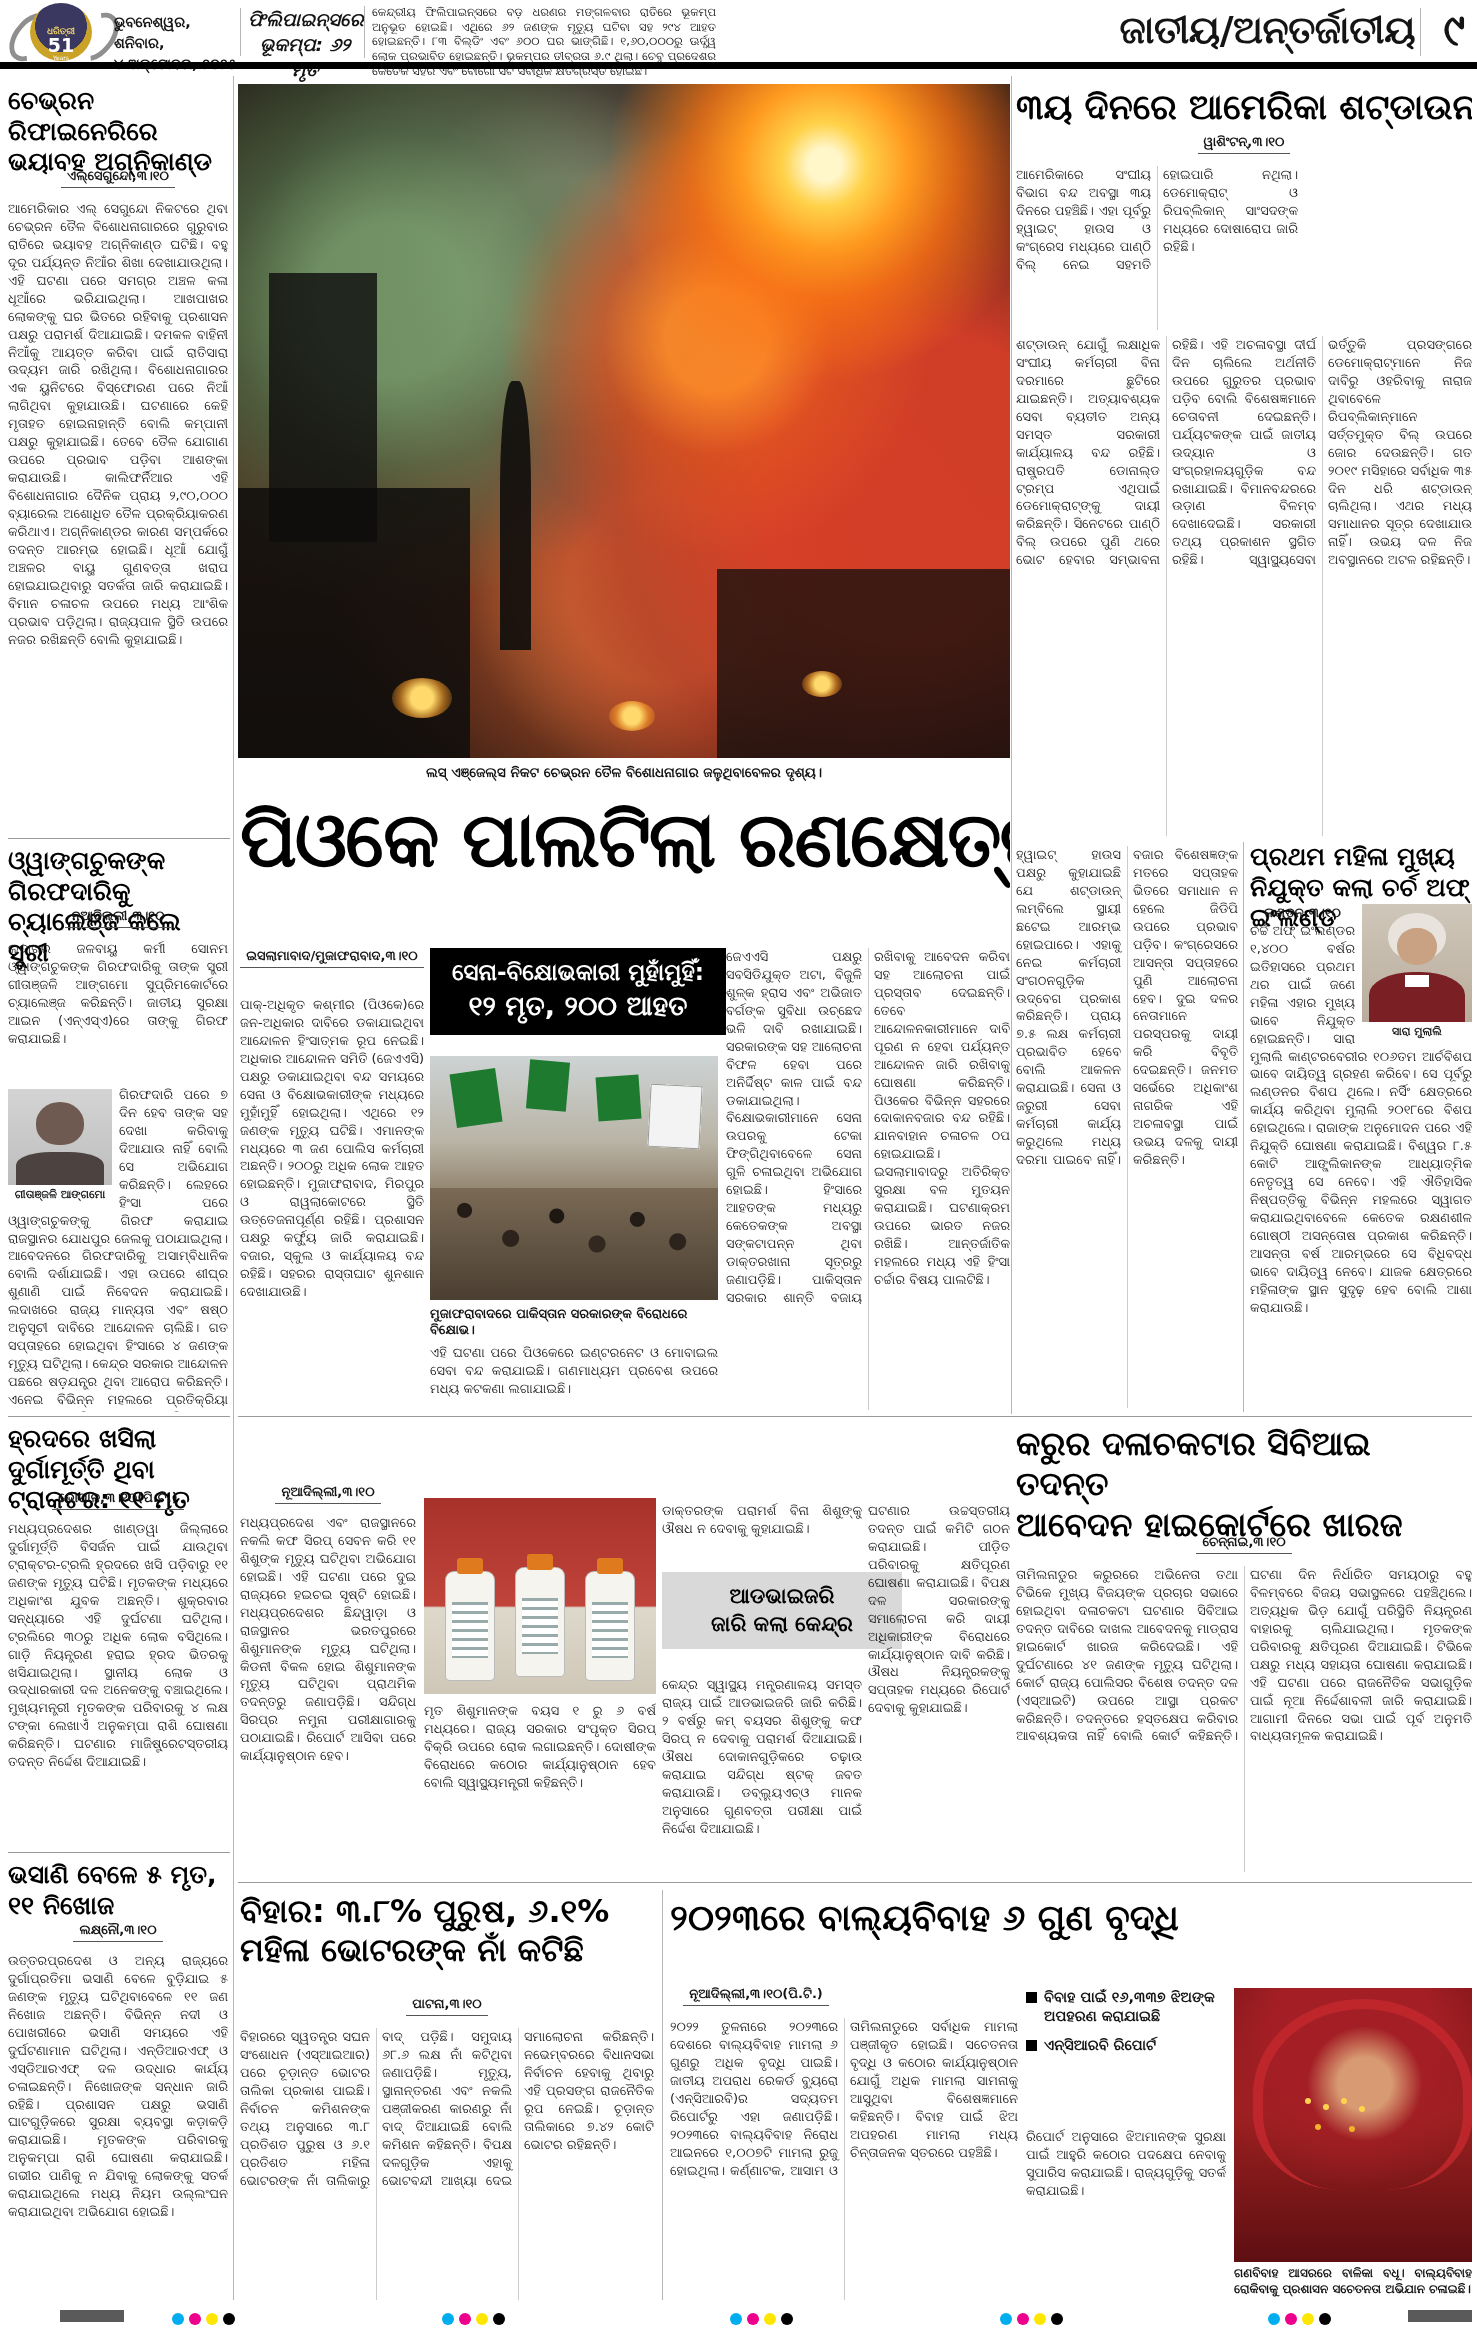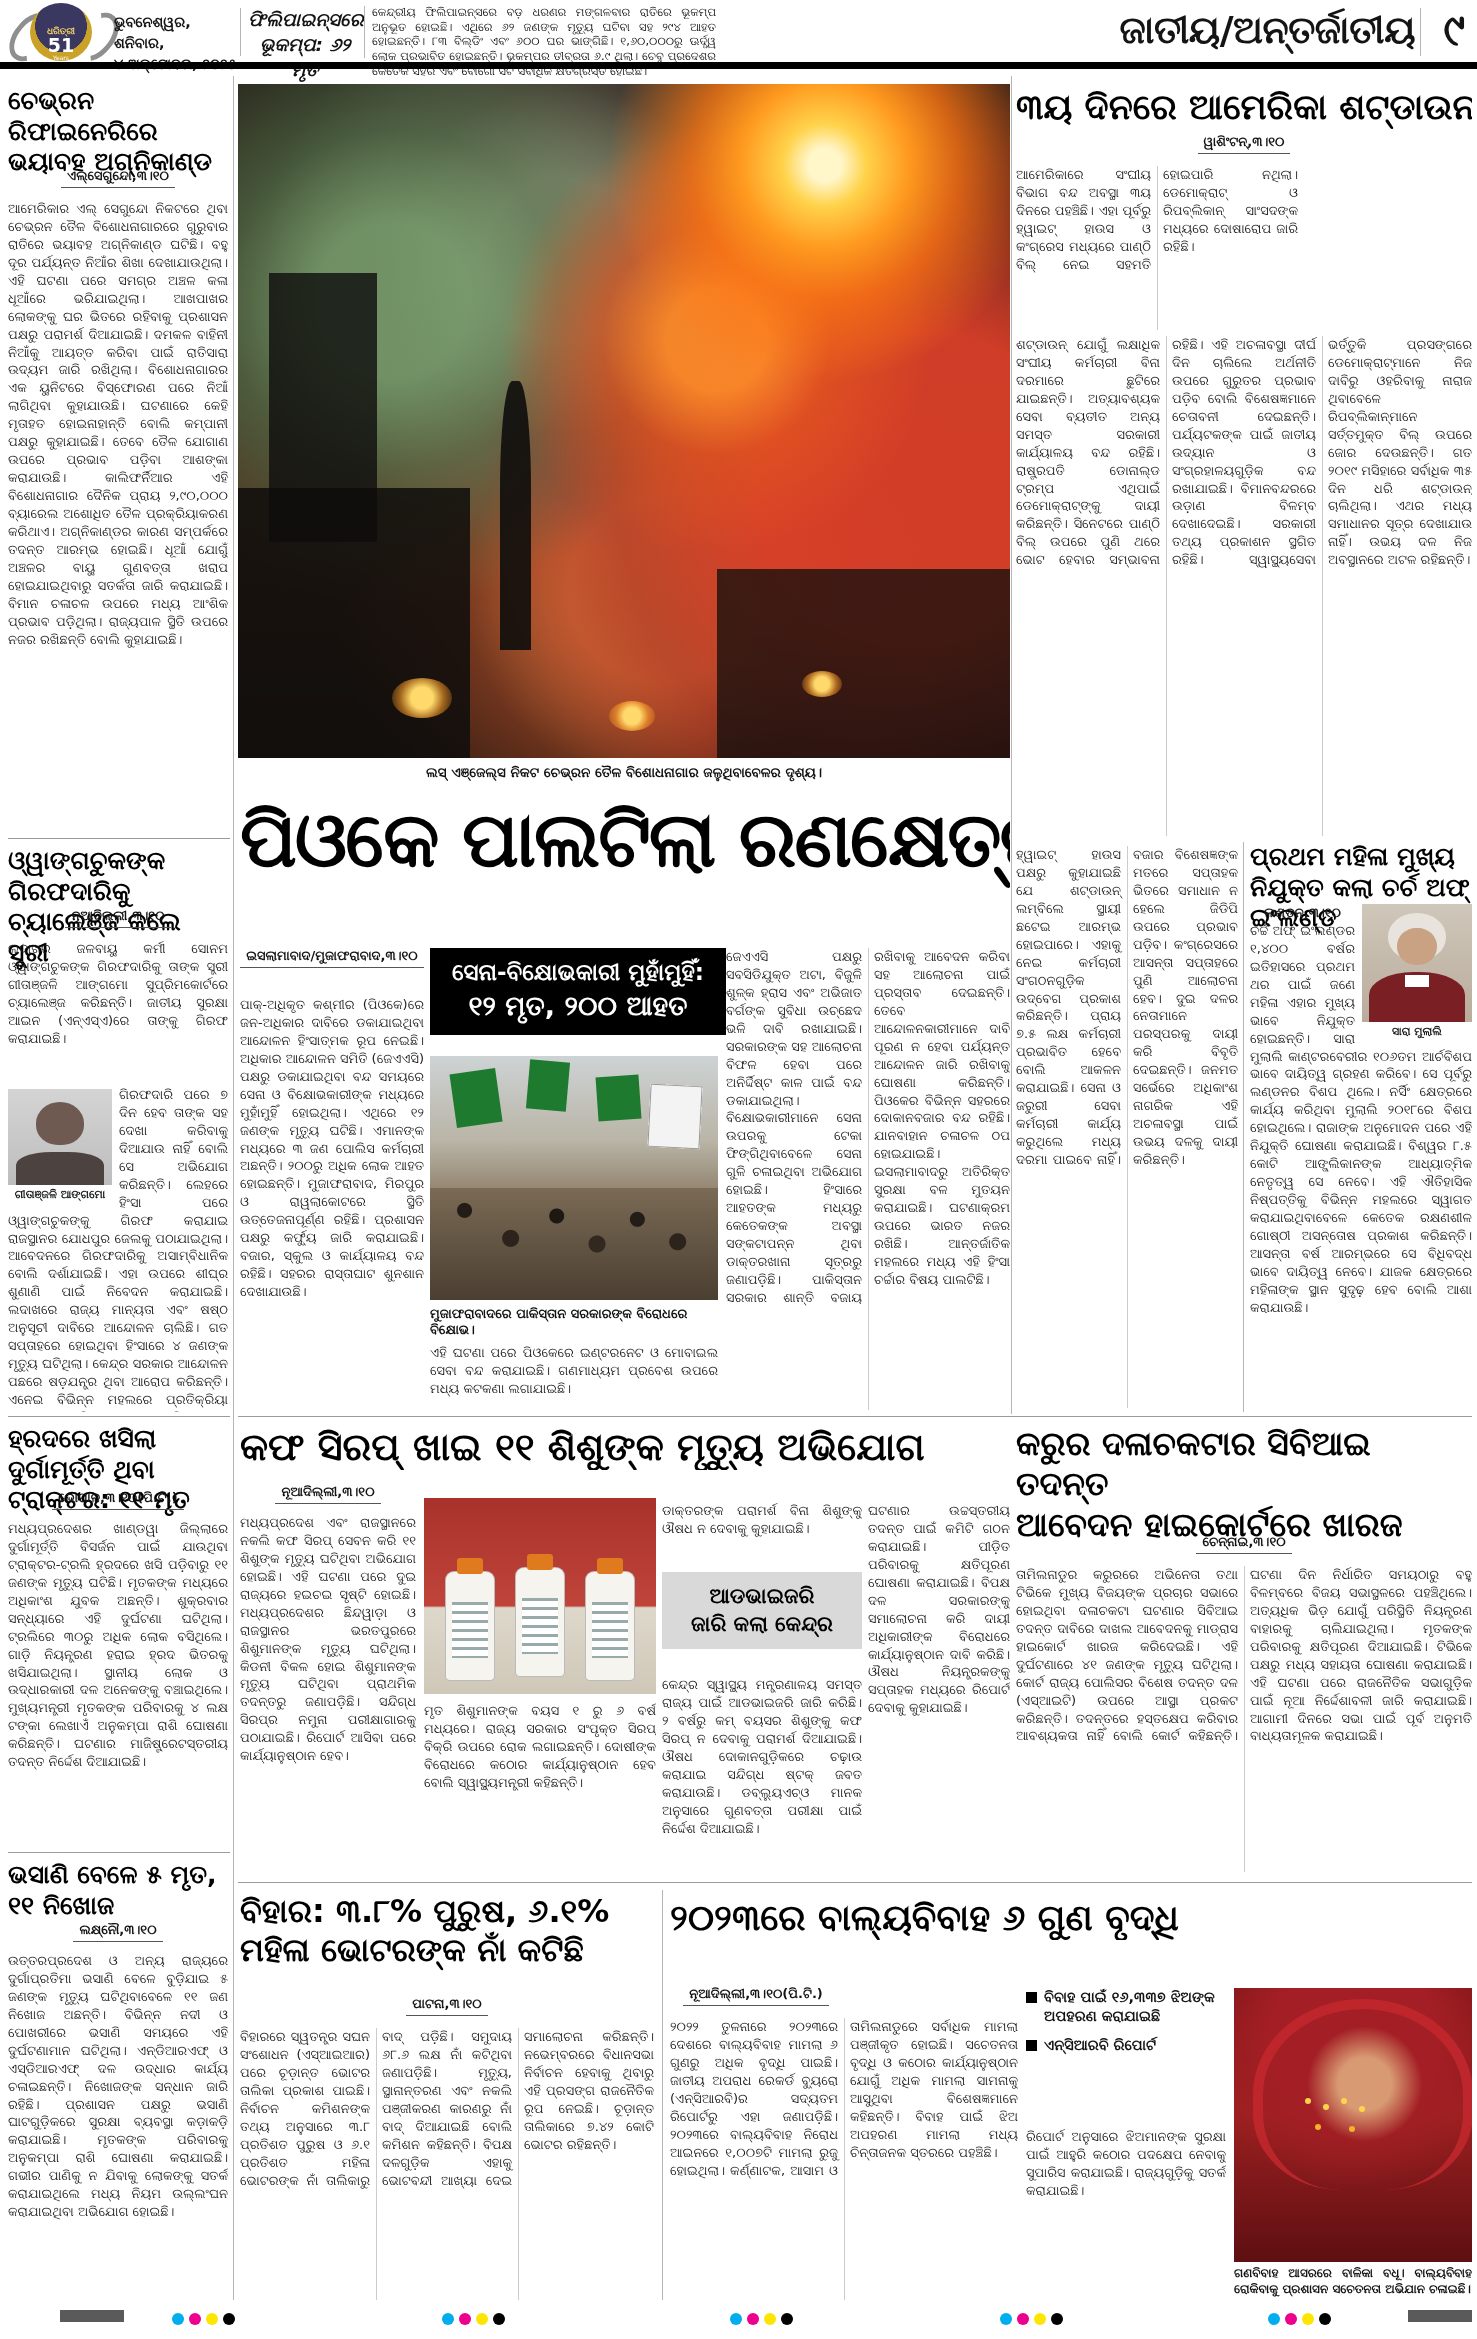--- a/index.html
+++ b/index.html
@@ -29,21 +29,21 @@
   .head-date{left:114px;top:12px;width:124px;font-size:14.5px;font-weight:bold;line-height:1.45;}
   .brief-title{left:248px;top:8px;width:114px;text-align:center;font-weight:bold;font-size:18.5px;line-height:1.35;font-style:italic;}
   .brief-body{left:372px;top:5px;width:344px;font-size:11.5px;line-height:1.28;text-align:justify;}
   .masthead{right:62px;top:8px;font-size:38px;font-weight:bold;letter-spacing:-0.5px;}
   .pageno{right:12px;top:4px;font-size:44px;font-weight:bold;}
   .head-black-bar{left:0;top:62px;width:100%;height:7px;background:#000;}
   
   .infobox{background:#000;color:#fff;text-align:center;padding:10px 4px 12px;}
   .infobox .l1{font-size:23px;font-weight:bold;line-height:1.3;}
   .infobox .l2{font-size:27px;font-weight:bold;line-height:1.3;}
-  .graybox{background:#d9d9d9;color:#000;text-align:center;padding:10px 0;}
+  .graybox{background:#d9d9d9;color:#000;text-align:center;padding:10px 20px;}
   .graybox div{font-size:21px;font-weight:bold;line-height:1.35;}
   
   .photo{overflow:hidden;position:absolute;}
   .fire-photo{background:
      radial-gradient(circle at 76% 12%, #fff6c9 0 2%, #ffd24a 5%, #ff9a1f 10%, rgba(255,120,20,.75) 16%, rgba(200,60,20,0) 26%),
      radial-gradient(circle at 62% 38%, rgba(255,140,40,.9) 0 8%, rgba(230,90,30,.6) 18%, rgba(160,50,20,0) 34%),
      radial-gradient(circle at 88% 60%, rgba(216,62,40,.95) 0 20%, rgba(170,40,30,.5) 38%, rgba(120,30,20,0) 55%),
      radial-gradient(circle at 20% 32%, rgba(120,160,110,.85) 0 10%, rgba(90,130,85,.55) 22%, rgba(60,90,60,0) 40%),
      radial-gradient(circle at 42% 26%, rgba(150,145,125,.8) 0 12%, rgba(110,105,90,.45) 26%, rgba(70,65,55,0) 44%),
      radial-gradient(circle at 55% 75%, rgba(235,120,60,.8) 0 14%, rgba(190,80,40,.4) 30%, rgba(120,40,20,0) 50%),
@@ -206,21 +206,20 @@
           <span class="bp-collar"></span>
       </span>
       <span style="display:block;font-size:11px;font-weight:bold;text-align:center;padding-top:2px;">ସାରା ମୁଲାଲି</span>
     </span>
     <span style="display:block;text-align:center;font-weight:bold;">ଲଣ୍ଡନ,୩।୧୦</span>
     <span>ଚର୍ଚ୍ଚ ଅଫ୍ ଇଂଲଣ୍ଡର ୧,୪୦୦ ବର୍ଷର ଇତିହାସରେ ପ୍ରଥମ ଥର ପାଇଁ ଜଣେ ମହିଳା ଏହାର ମୁଖ୍ୟ ଭାବେ ନିଯୁକ୍ତ ହୋଇଛନ୍ତି। ସାରା ମୁଲାଲି କାଣ୍ଟରବେରୀର ୧୦୬ତମ ଆର୍ଚବିଶପ ଭାବେ ଦାୟିତ୍ୱ ଗ୍ରହଣ କରିବେ। ସେ ପୂର୍ବରୁ ଲଣ୍ଡନର ବିଶପ ଥିଲେ। ନର୍ସିଂ କ୍ଷେତ୍ରରେ କାର୍ଯ୍ୟ କରିଥିବା ମୁଲାଲି ୨୦୧୮ରେ ବିଶପ ହୋଇଥିଲେ। ରାଜାଙ୍କ ଅନୁମୋଦନ ପରେ ଏହି ନିଯୁକ୍ତି ଘୋଷଣା କରାଯାଇଛି। ବିଶ୍ୱର ୮.୫ କୋଟି ଆଙ୍ଗ୍ଲିକାନଙ୍କ ଆଧ୍ୟାତ୍ମିକ ନେତୃତ୍ୱ ସେ ନେବେ। ଏହି ଐତିହାସିକ ନିଷ୍ପତ୍ତିକୁ ବିଭିନ୍ନ ମହଲରେ ସ୍ୱାଗତ କରାଯାଇଥିବାବେଳେ କେତେକ ରକ୍ଷଣଶୀଳ ଗୋଷ୍ଠୀ ଅସନ୍ତୋଷ ପ୍ରକାଶ କରିଛନ୍ତି। ଆସନ୍ତା ବର୍ଷ ଆରମ୍ଭରେ ସେ ବିଧିବଦ୍ଧ ଭାବେ ଦାୟିତ୍ୱ ନେବେ। ଯାଜକ କ୍ଷେତ୍ରରେ ମହିଳାଙ୍କ ସ୍ଥାନ ସୁଦୃଢ଼ ହେବ ବୋଲି ଆଶା କରାଯାଉଛି।</span>
   </div>
 
   <div class="abs hrule" style="left:238px;top:1416px;width:1234px;"></div>
 
-  <div class="abs headline" style="left:240px;top:1424px;width:770px;font-size:38px;white-space:nowrap;overflow:hidden;">କଫ ସିରପ୍ ଖାଇ ୧୧ ଶିଶୁଙ୍କ ମୃତ୍ୟୁ ଅଭିଯୋଗ</div>
   <div class="abs byline" style="left:240px;top:1484px;width:176px;"><span>ନୂଆଦିଲ୍ଲୀ,୩।୧୦</span></div>
   <div class="abs body-txt" style="left:240px;top:1514px;width:176px;height:360px;">ମଧ୍ୟପ୍ରଦେଶ ଏବଂ ରାଜସ୍ଥାନରେ ନକଲି କଫ ସିରପ୍ ସେବନ କରି ୧୧ ଶିଶୁଙ୍କ ମୃତ୍ୟୁ ଘଟିଥିବା ଅଭିଯୋଗ ହୋଇଛି। ଏହି ଘଟଣା ପରେ ଦୁଇ ରାଜ୍ୟରେ ହଇଚଇ ସୃଷ୍ଟି ହୋଇଛି। ମଧ୍ୟପ୍ରଦେଶର ଛିନ୍ଦୱାଡ଼ା ଓ ରାଜସ୍ଥାନର ଭରତପୁରରେ ଶିଶୁମାନଙ୍କ ମୃତ୍ୟୁ ଘଟିଥିଲା। କିଡନୀ ବିକଳ ହୋଇ ଶିଶୁମାନଙ୍କ ମୃତ୍ୟୁ ଘଟିଥିବା ପ୍ରାଥମିକ ତଦନ୍ତରୁ ଜଣାପଡ଼ିଛି। ସନ୍ଦିଗ୍ଧ ସିରପ୍‌ର ନମୁନା ପରୀକ୍ଷାଗାରକୁ ପଠାଯାଇଛି। ରିପୋର୍ଟ ଆସିବା ପରେ କାର୍ଯ୍ୟାନୁଷ୍ଠାନ ହେବ।</div>
   <div class="photo syrup-photo" style="left:424px;top:1498px;width:232px;height:196px;">
     <div class="bottle" style="left:22px;"></div>
     <div class="bottle" style="left:92px;bottom:18px;"></div>
     <div class="bottle" style="left:162px;"></div>
   </div>
   <div class="abs body-txt" style="left:424px;top:1702px;width:232px;height:172px;">ମୃତ ଶିଶୁମାନଙ୍କ ବୟସ ୧ ରୁ ୬ ବର୍ଷ ମଧ୍ୟରେ। ରାଜ୍ୟ ସରକାର ସଂପୃକ୍ତ ସିରପ୍ ବିକ୍ରି ଉପରେ ରୋକ ଲଗାଇଛନ୍ତି। ଦୋଷୀଙ୍କ ବିରୋଧରେ କଠୋର କାର୍ଯ୍ୟାନୁଷ୍ଠାନ ହେବ ବୋଲି ସ୍ୱାସ୍ଥ୍ୟମନ୍ତ୍ରୀ କହିଛନ୍ତି।</div>
   <div class="abs body-txt" style="left:662px;top:1502px;width:200px;height:62px;">ଡାକ୍ତରଙ୍କ ପରାମର୍ଶ ବିନା ଶିଶୁଙ୍କୁ ଔଷଧ ନ ଦେବାକୁ କୁହାଯାଇଛି।</div>
   <div class="abs graybox" style="left:662px;top:1572px;width:200px;">

